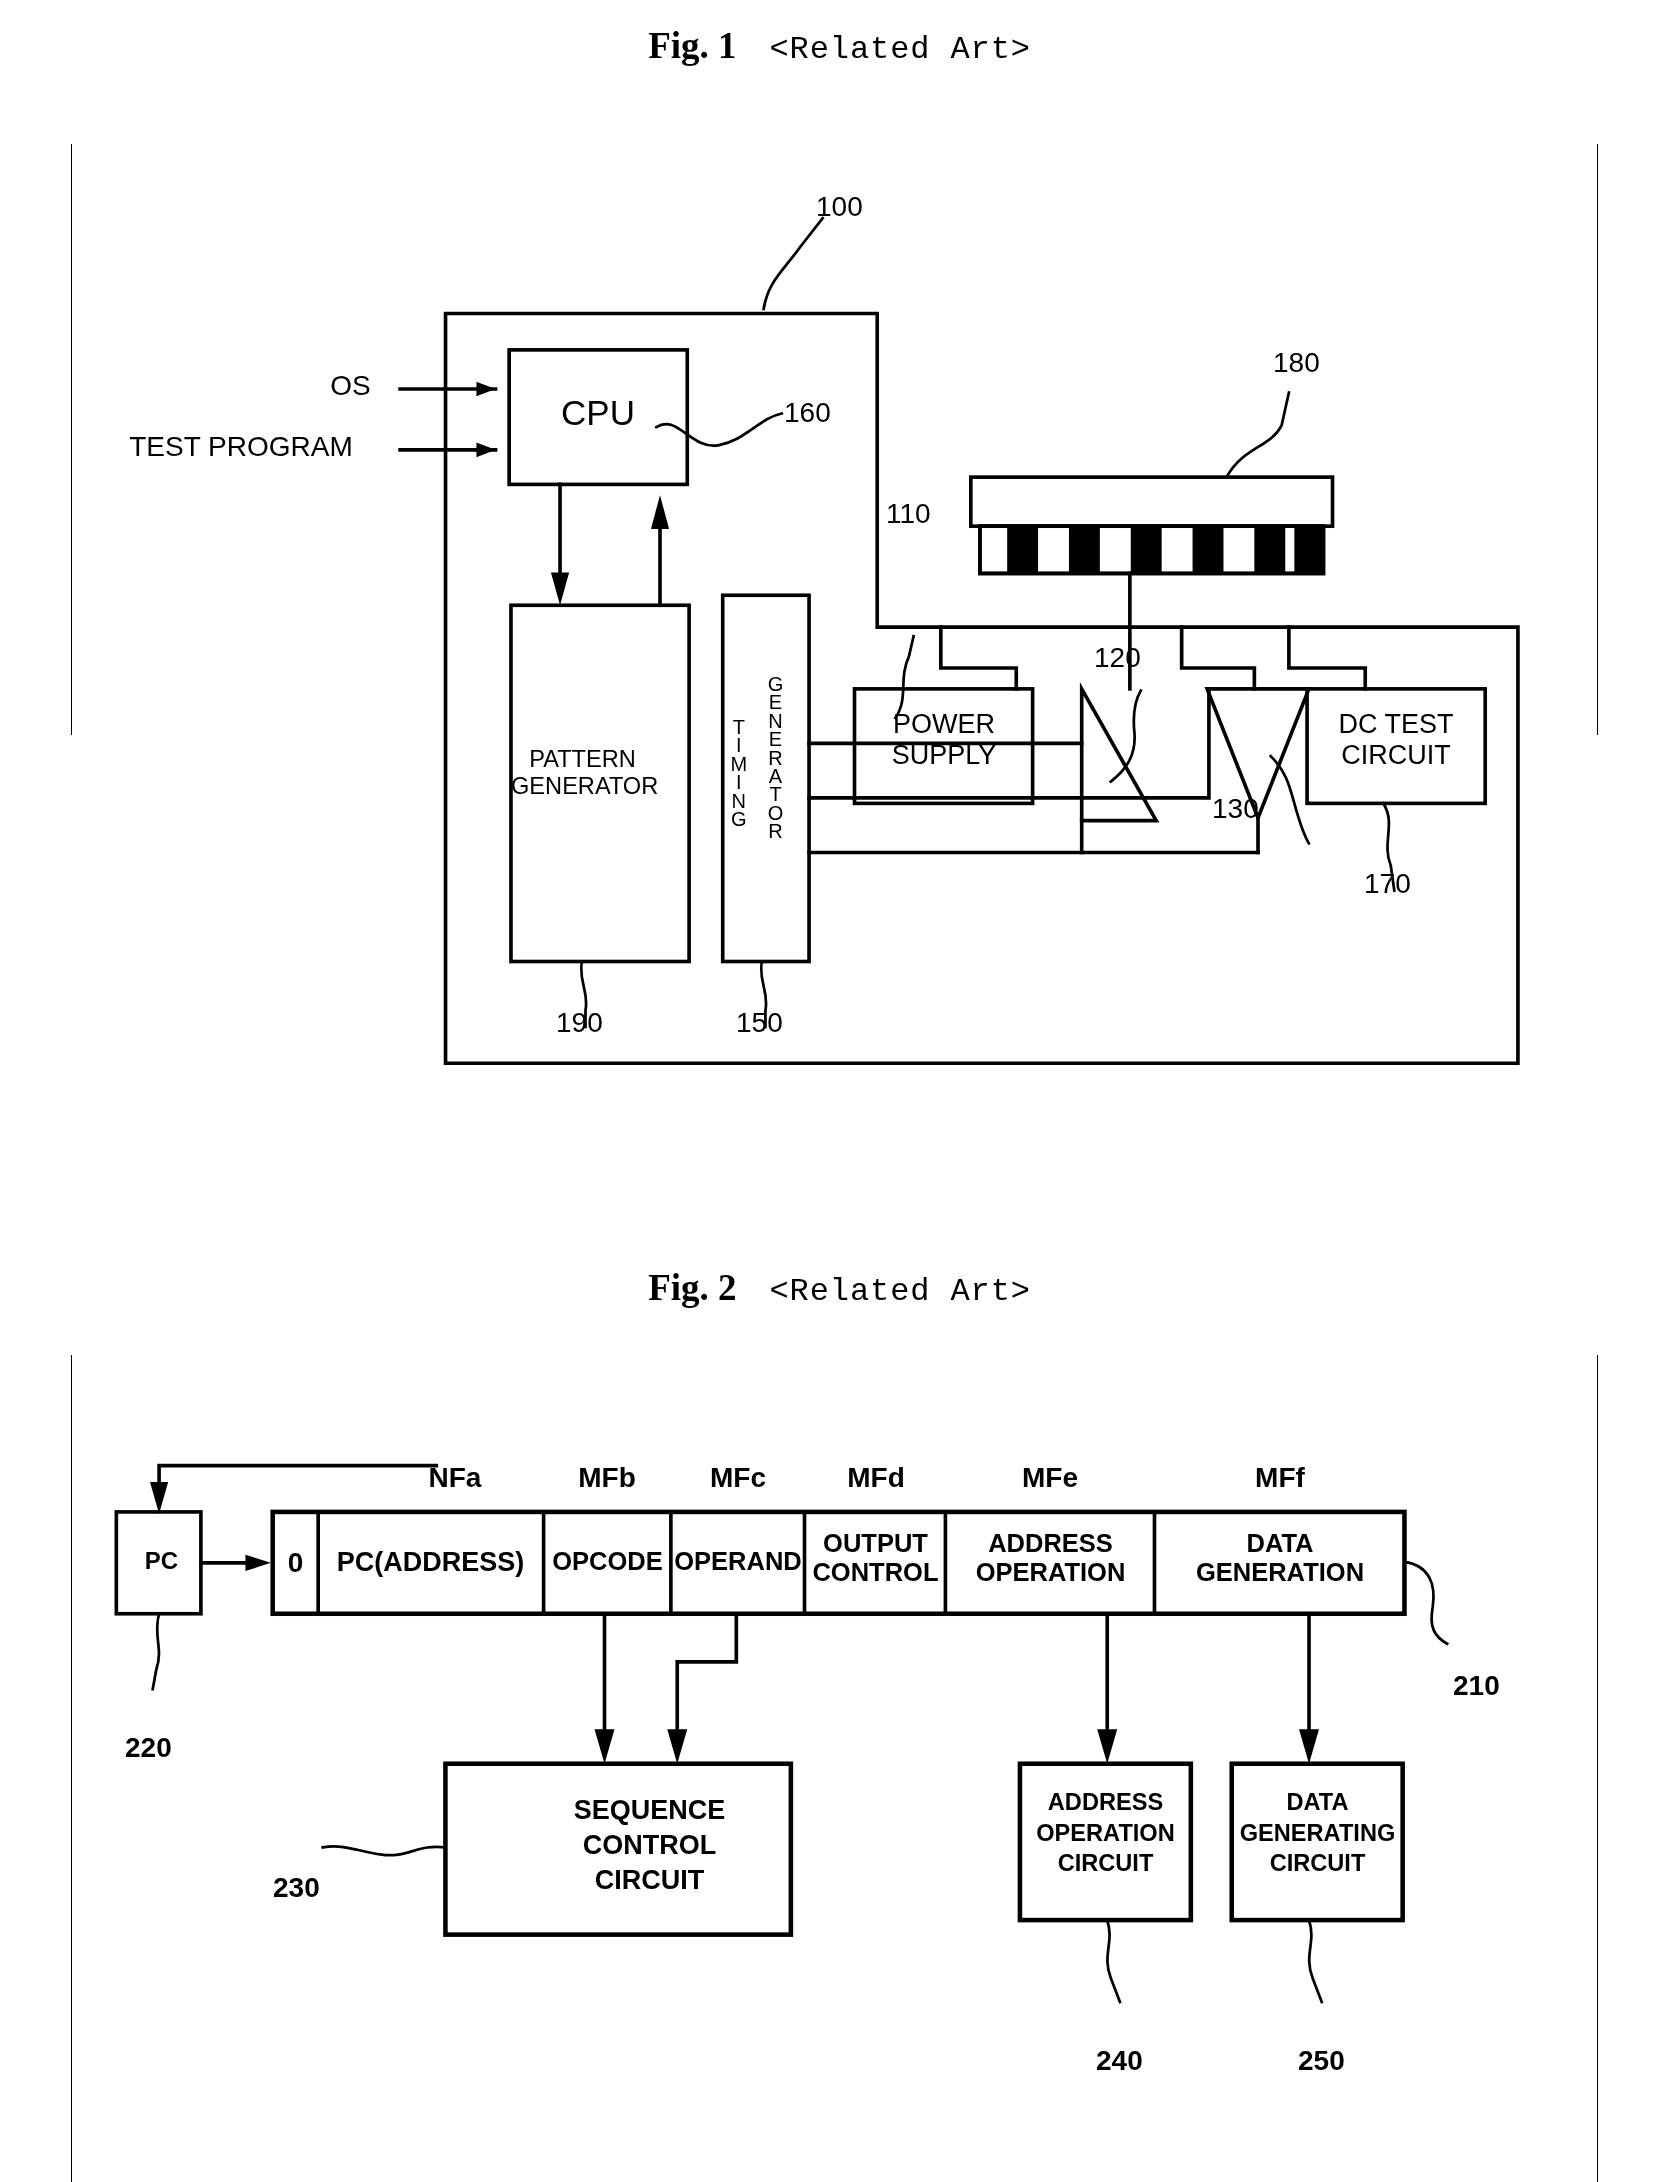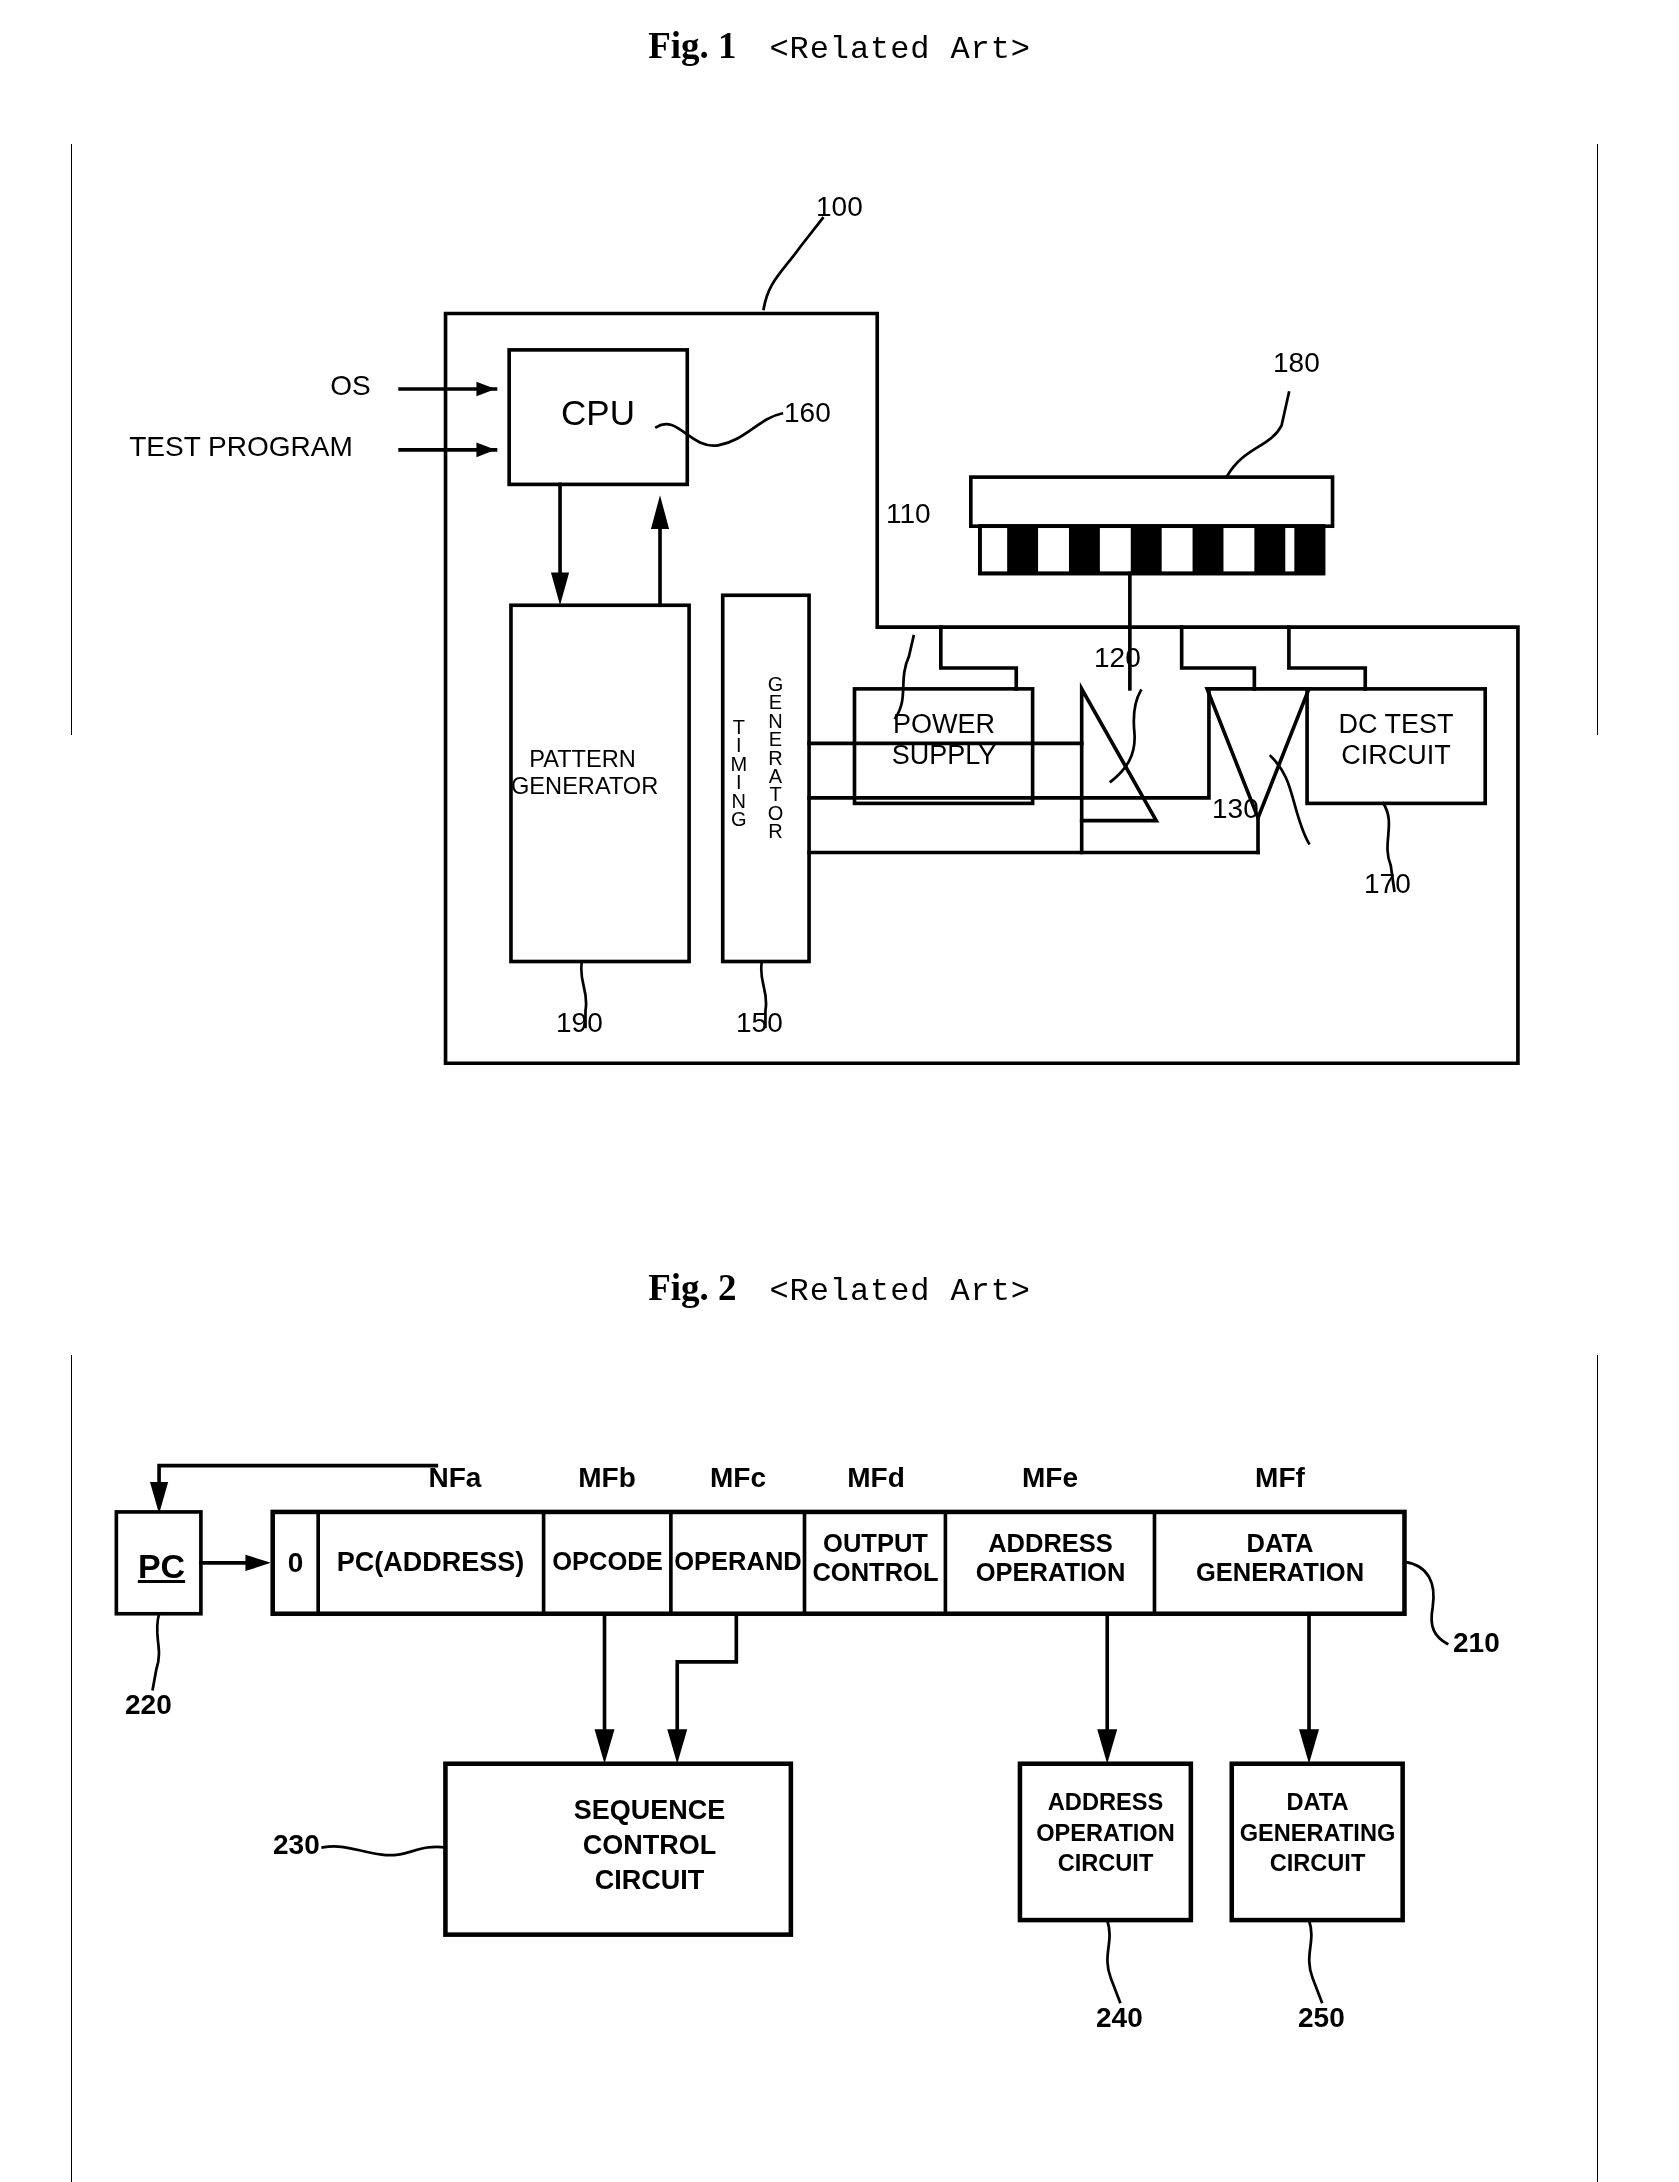--- a/index.html
+++ b/index.html
@@ -60,21 +60,21 @@
   .thin {  font-weight: normal; }
   .bold {  font-weight: bold; }
 
   .refnum {
     position: absolute;
     font-family: "Liberation Sans", sans-serif;
     font-weight: normal;
     font-size: 28px;
     white-space: nowrap;
   }
-  .refnum.b { font-weight: bold; }
+  .refnum.b { font-weight: bold; margin-top: 43px; }
 
   .vert-text {
     position: absolute;
     font-family: "Liberation Sans", sans-serif;
     font-size: 20px;
     line-height: 0.92;
     text-align: center;
     white-space: pre-line;
     letter-spacing: 0px;
   }
@@ -246,21 +246,21 @@
 
     <rect x="1122" y="1940" width="188" height="172" stroke-width="5"></rect>
     <path d="M 1218 2112 C 1226 2136, 1212 2150, 1222 2176 L 1232 2202" stroke-width="3"></path>
 
     <rect x="1355" y="1940" width="188" height="172" stroke-width="5"></rect>
     <path d="M 1440 2112 C 1448 2136, 1434 2150, 1444 2176 L 1454 2202" stroke-width="3"></path>
 
   </g>
 </svg>
 
-<div class="blabel bold" style="left:116px; top:1547px; width:91px; font-size:34px;text-decoration:underline;">PC</div>
+<div class="blabel bold" style="left:116px; top:1547px; width:91px; font-size:24px;">PC</div>
 
 <div class="blabel bold" style="left:405px; top:1462px; width:100px; font-size:28px;">NFa</div>
 <div class="blabel bold" style="left:557px; top:1462px; width:100px; font-size:28px;">MFb</div>
 <div class="blabel bold" style="left:688px; top:1462px; width:100px; font-size:28px;">MFc</div>
 <div class="blabel bold" style="left:826px; top:1462px; width:100px; font-size:28px;">MFd</div>
 <div class="blabel bold" style="left:1000px; top:1462px; width:100px; font-size:28px;">MFe</div>
 <div class="blabel bold" style="left:1230px; top:1462px; width:100px; font-size:28px;">MFf</div>
 
 <div class="blabel bold" style="left:273px; top:1547px; width:45px; font-size:28px;">0</div>
 <div class="blabel bold" style="left:318px; top:1547px; width:225px; font-size:27px;">PC(ADDRESS)</div>

